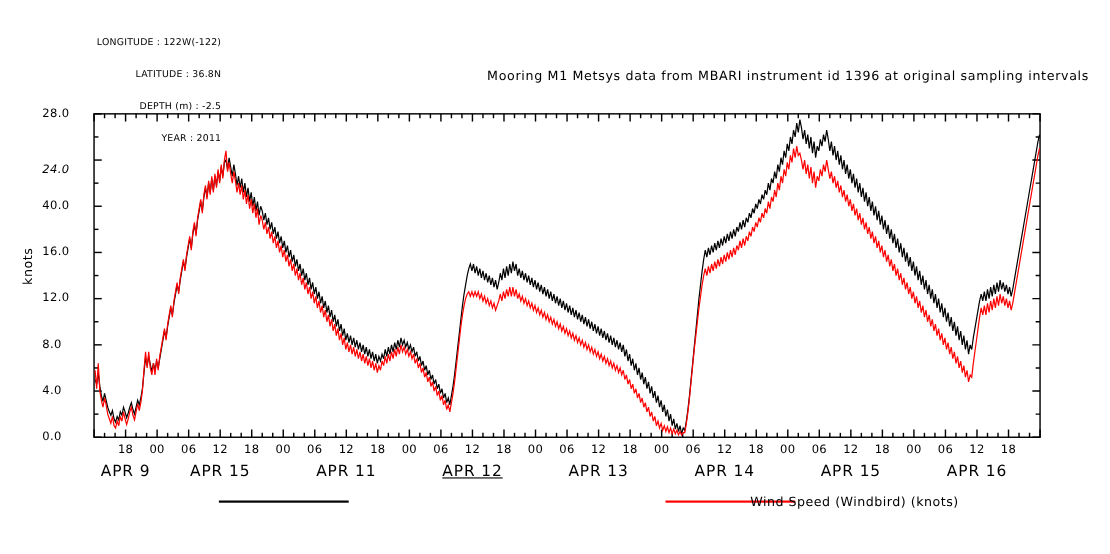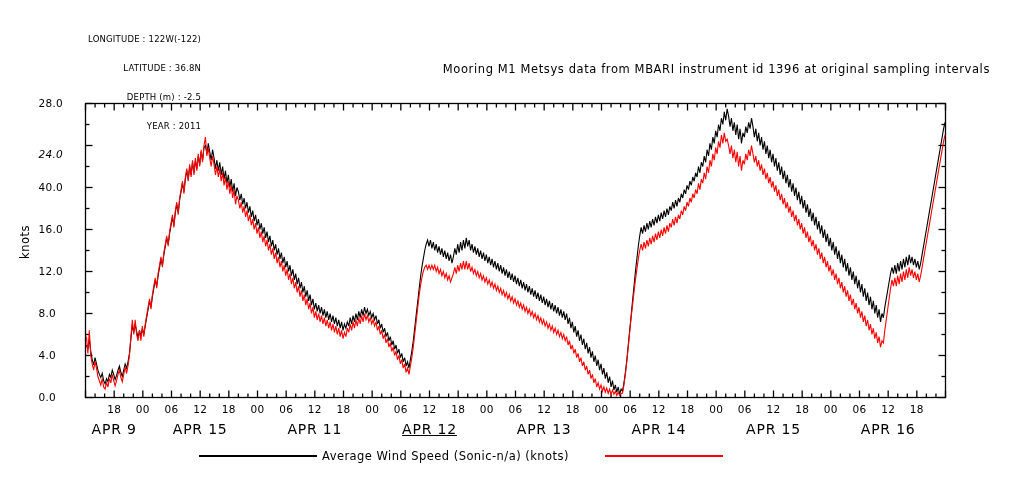--- a/index.html
+++ b/index.html
@@ -380,15 +380,15 @@
     <div class="day-label" style="left: 269.833px; top: 420.5px;">APR 11</div>
     <div class="day-label" style="left: 384.5px; top: 420.5px; text-decoration: underline;">APR 12</div>
     <div class="day-label" style="left: 499.167px; top: 420.5px;">APR 13</div>
     <div class="day-label" style="left: 613.833px; top: 420.5px;">APR 14</div>
     <div class="day-label" style="left: 728.5px; top: 420.5px;">APR 15</div>
     <div class="day-label" style="left: 843.167px; top: 420.5px;">APR 16</div>
   </div>
 
 <div id="legend">
     <div class="legend-swatch" style="background: rgb(0, 0, 0); left: 199px; width: 118px; top: 7px;"></div>
-    <div class="legend-entry" style="left: 322px; top: 1px;">Average Wind Speed (Sonic-n/a) (knots)</div>
     <div class="legend-swatch" style="background: rgb(255, 0, 0); left: 605px; width: 118px; top: 7px;"></div>
+    <div class="legend-entry" style="left: 682px; top: 1px;">Wind Speed (Windbird) (knots)</div>
   </div>
 
 </body></html>

